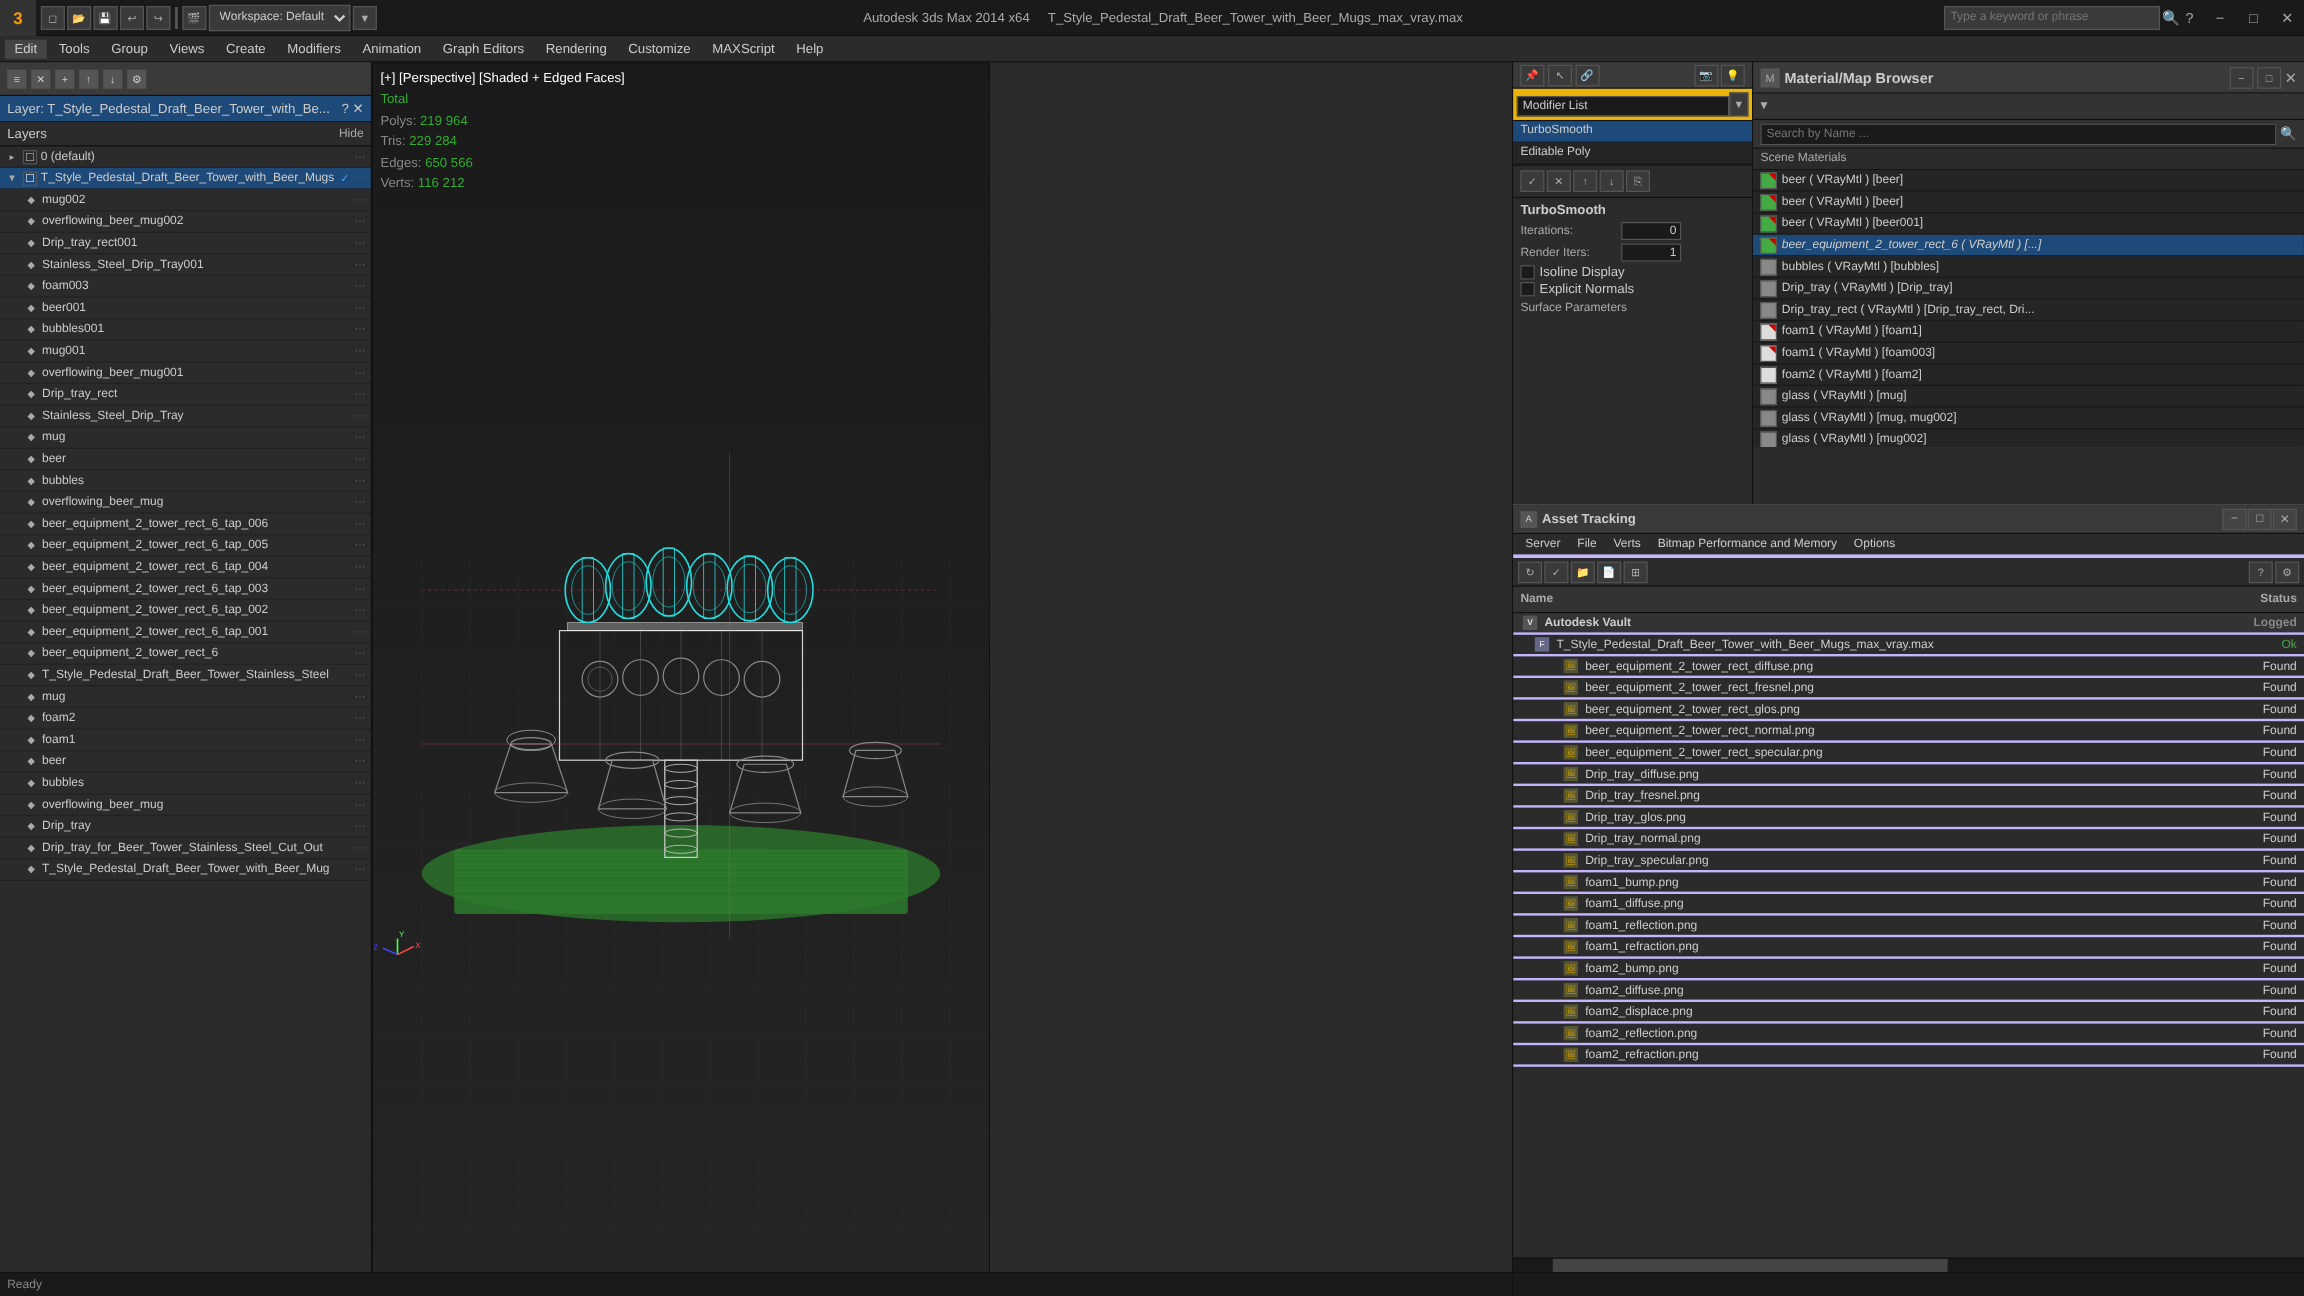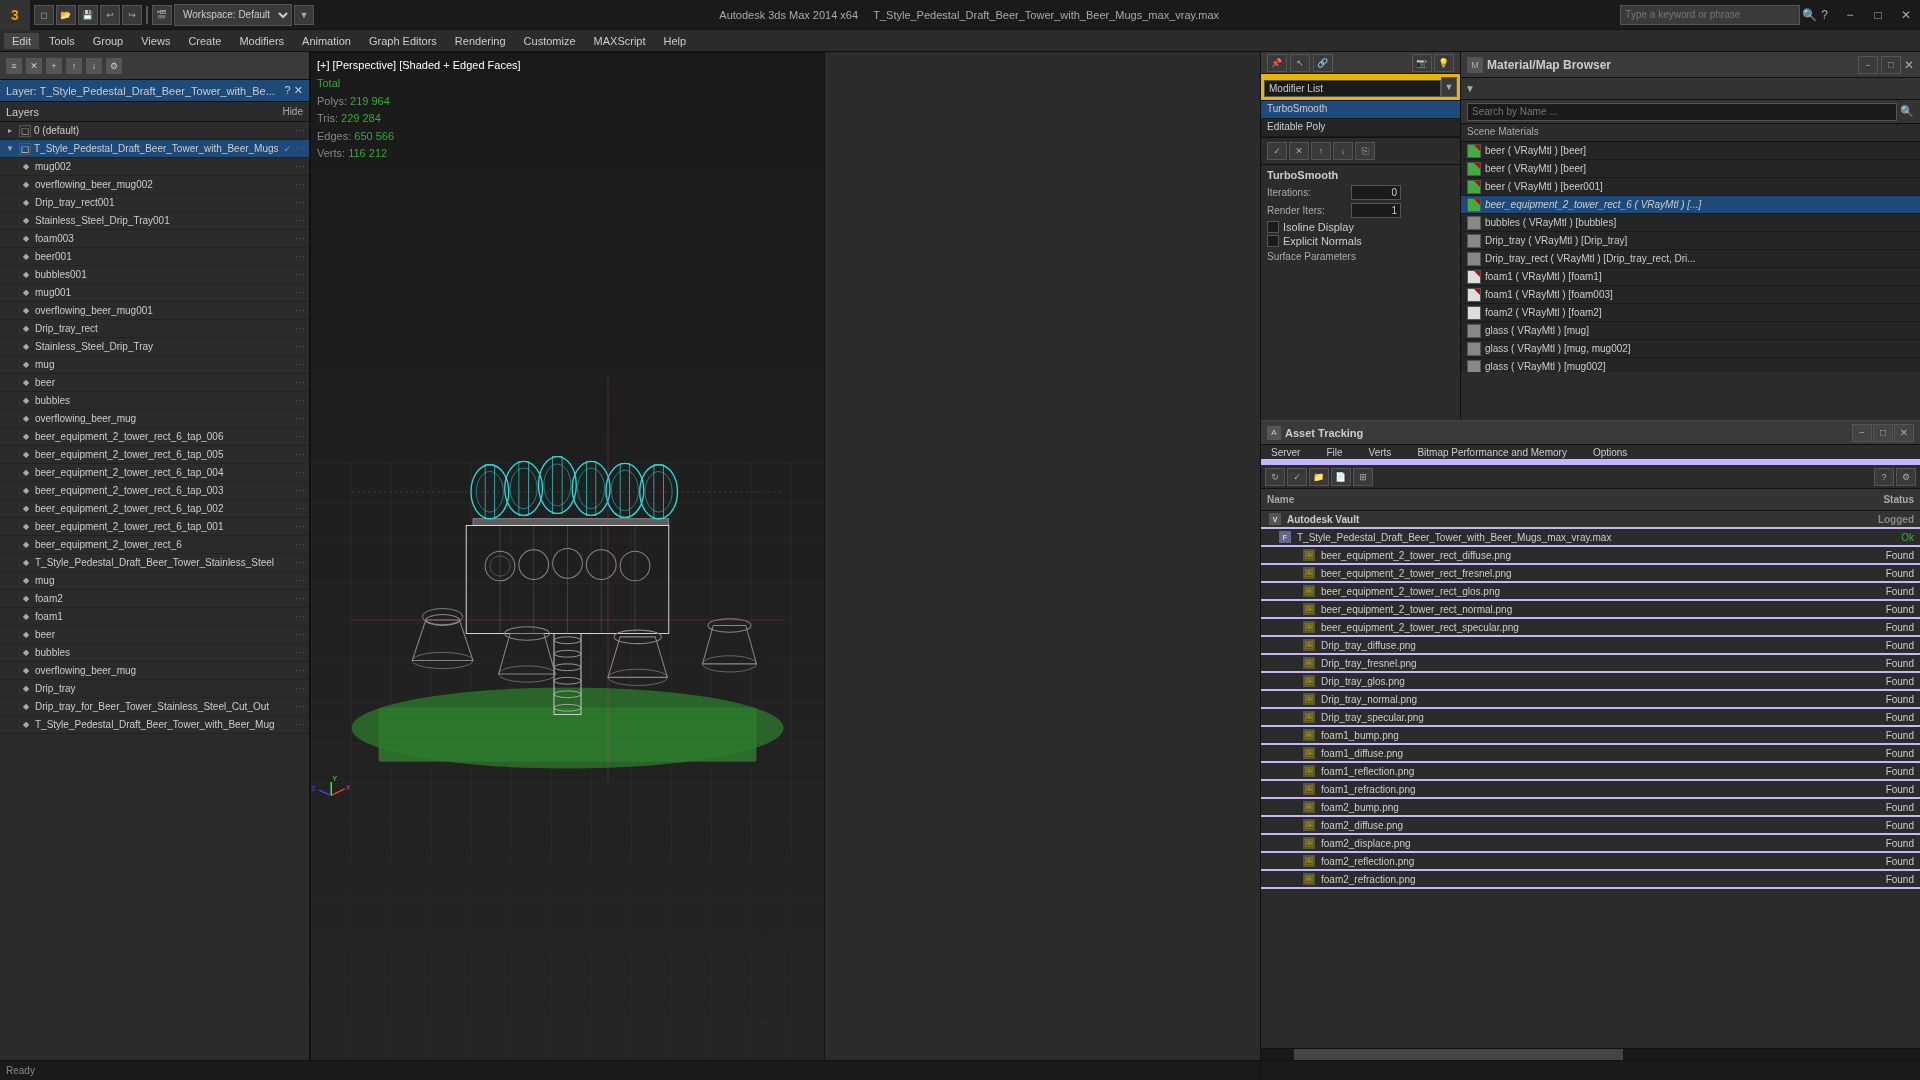--- a/index.html
+++ b/index.html
@@ -499,23 +499,23 @@
       justify-content: center;
       font-size: 10px;
       cursor: pointer;
       color: #aaa;
     }
 
     #asset-menubar {
       display: flex;
       align-items: center;
       padding: 0 4px;
-      gap: 14px;
+      gap: 2px;
       background: #2b2b2b;
-      border-bottom: 6px solid #c4b5fd;
+      border-bottom: 3px solid #c4b5fd;
       height: 20px;
     }
     #asset-menubar span {
       padding: 1px 6px;
       color: #ccc;
       font-size: 10px;
       cursor: pointer;
     }
 
     #asset-toolbar {

